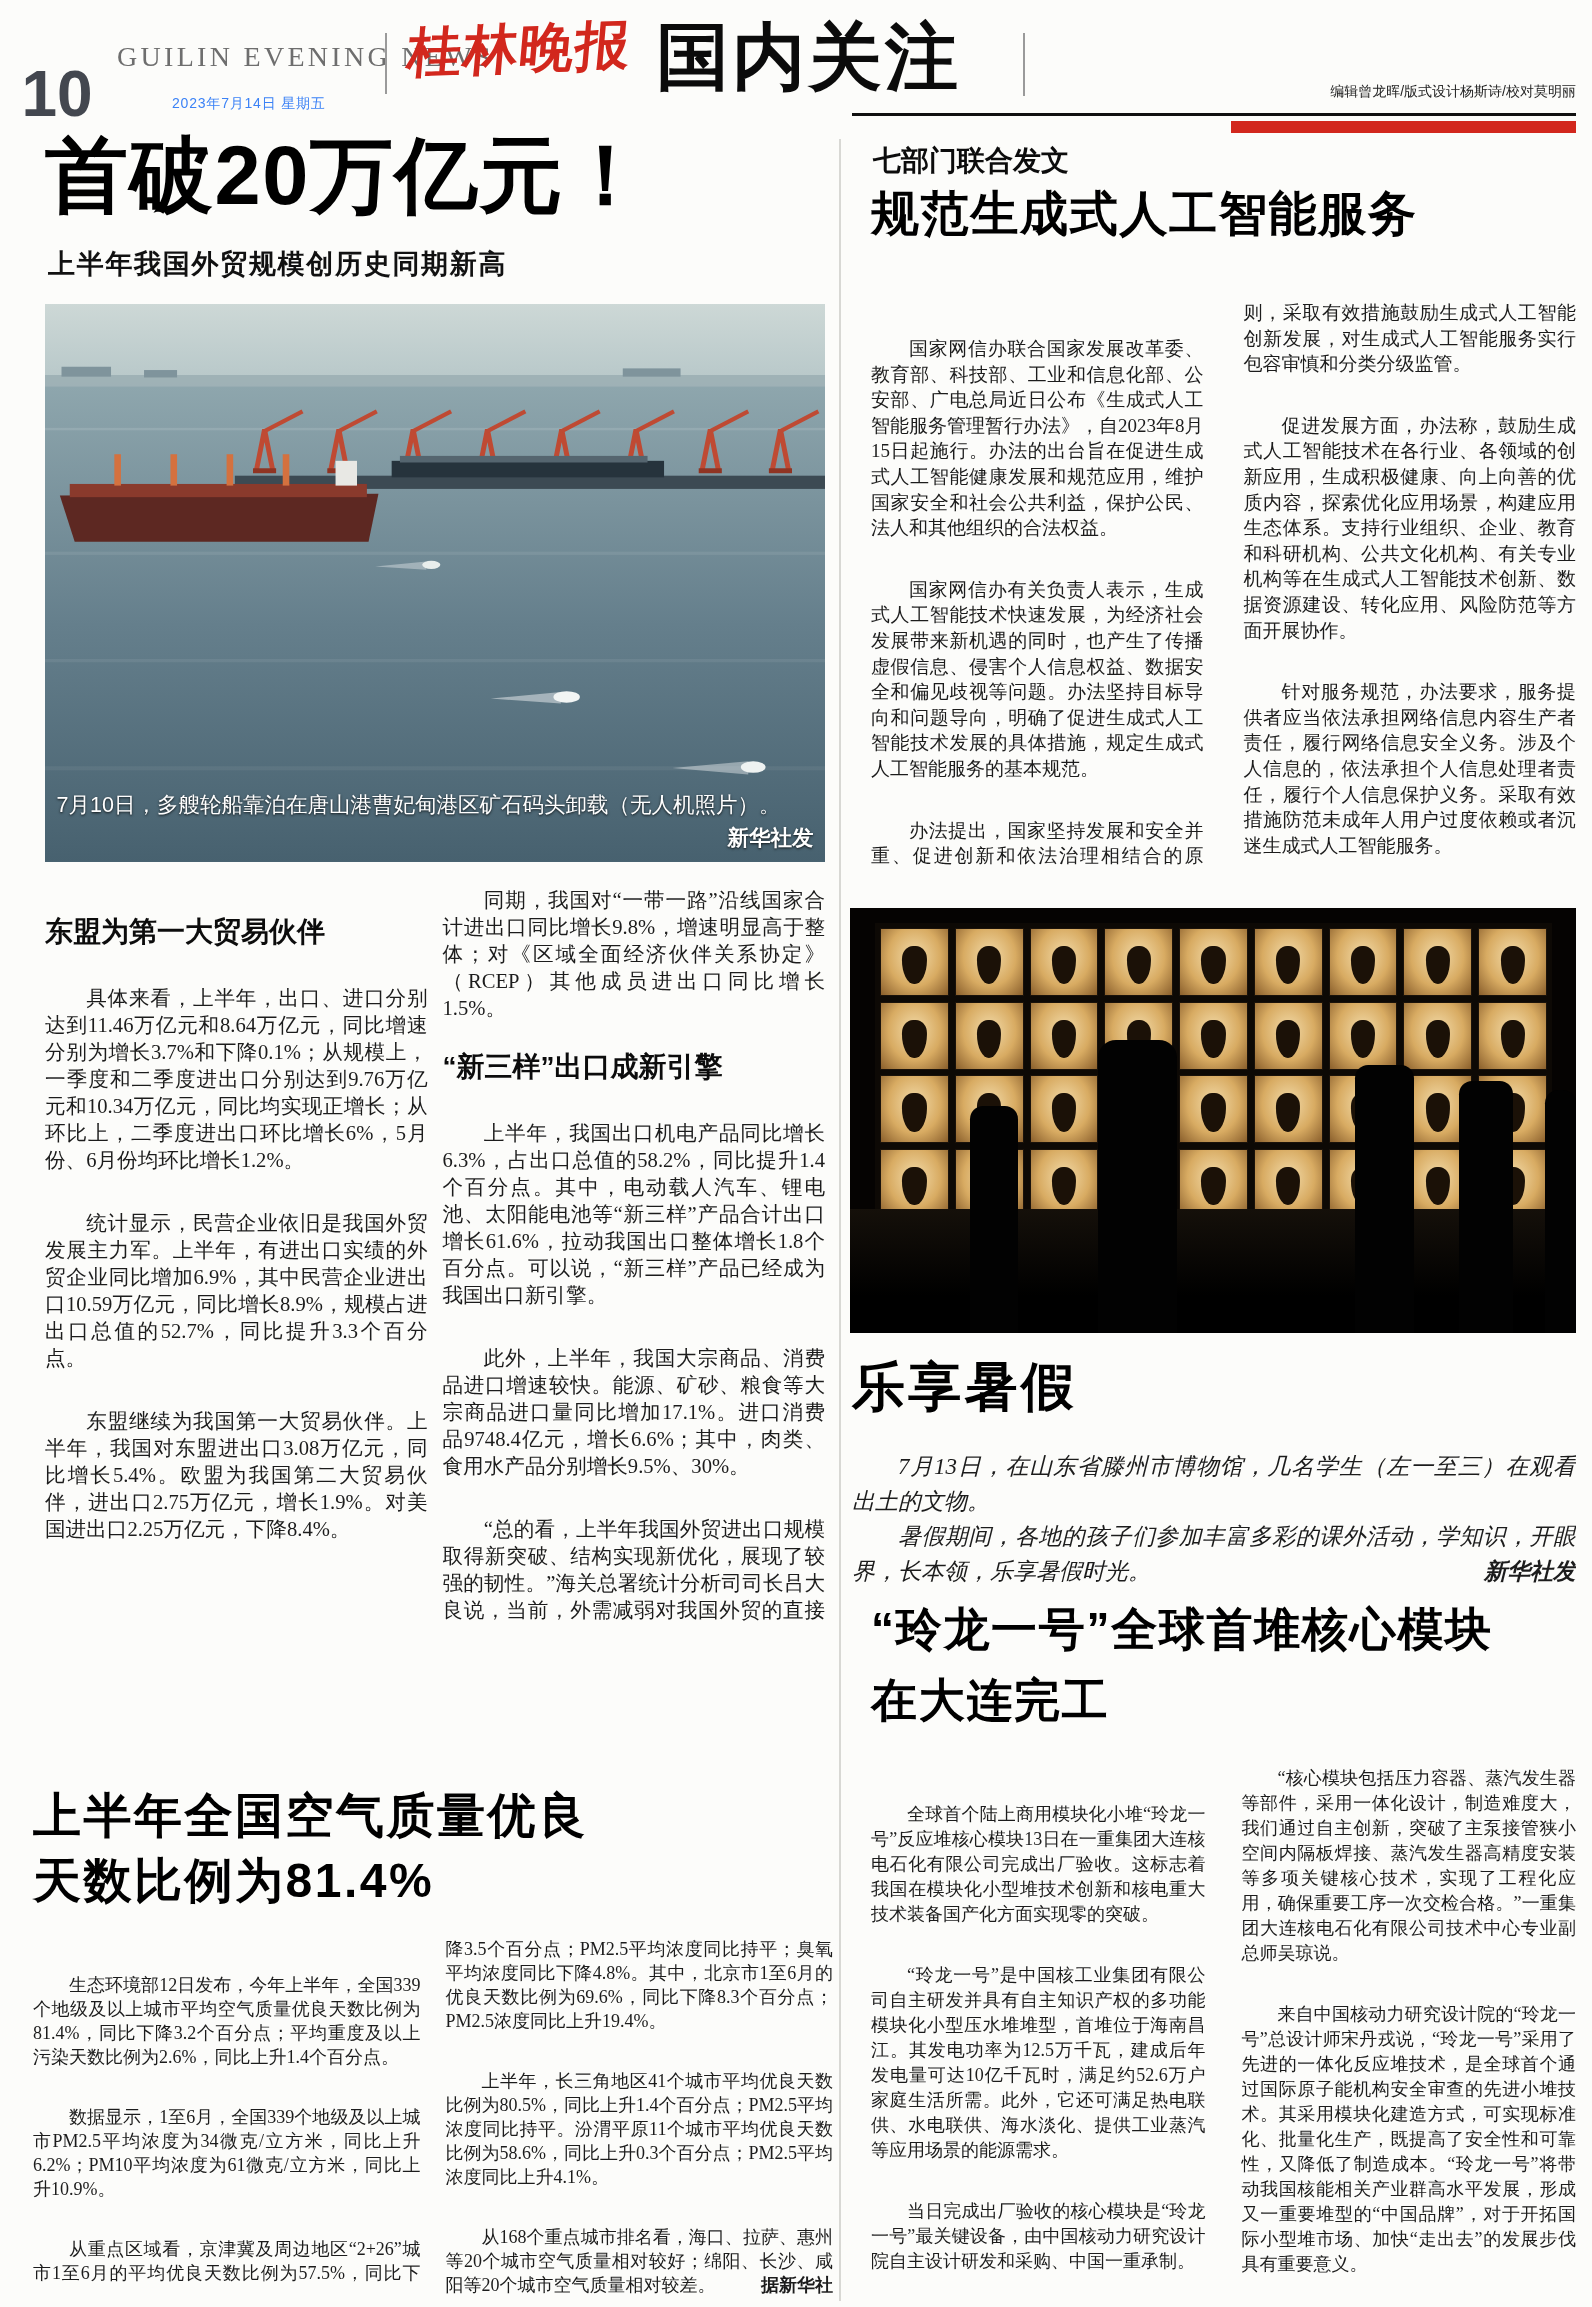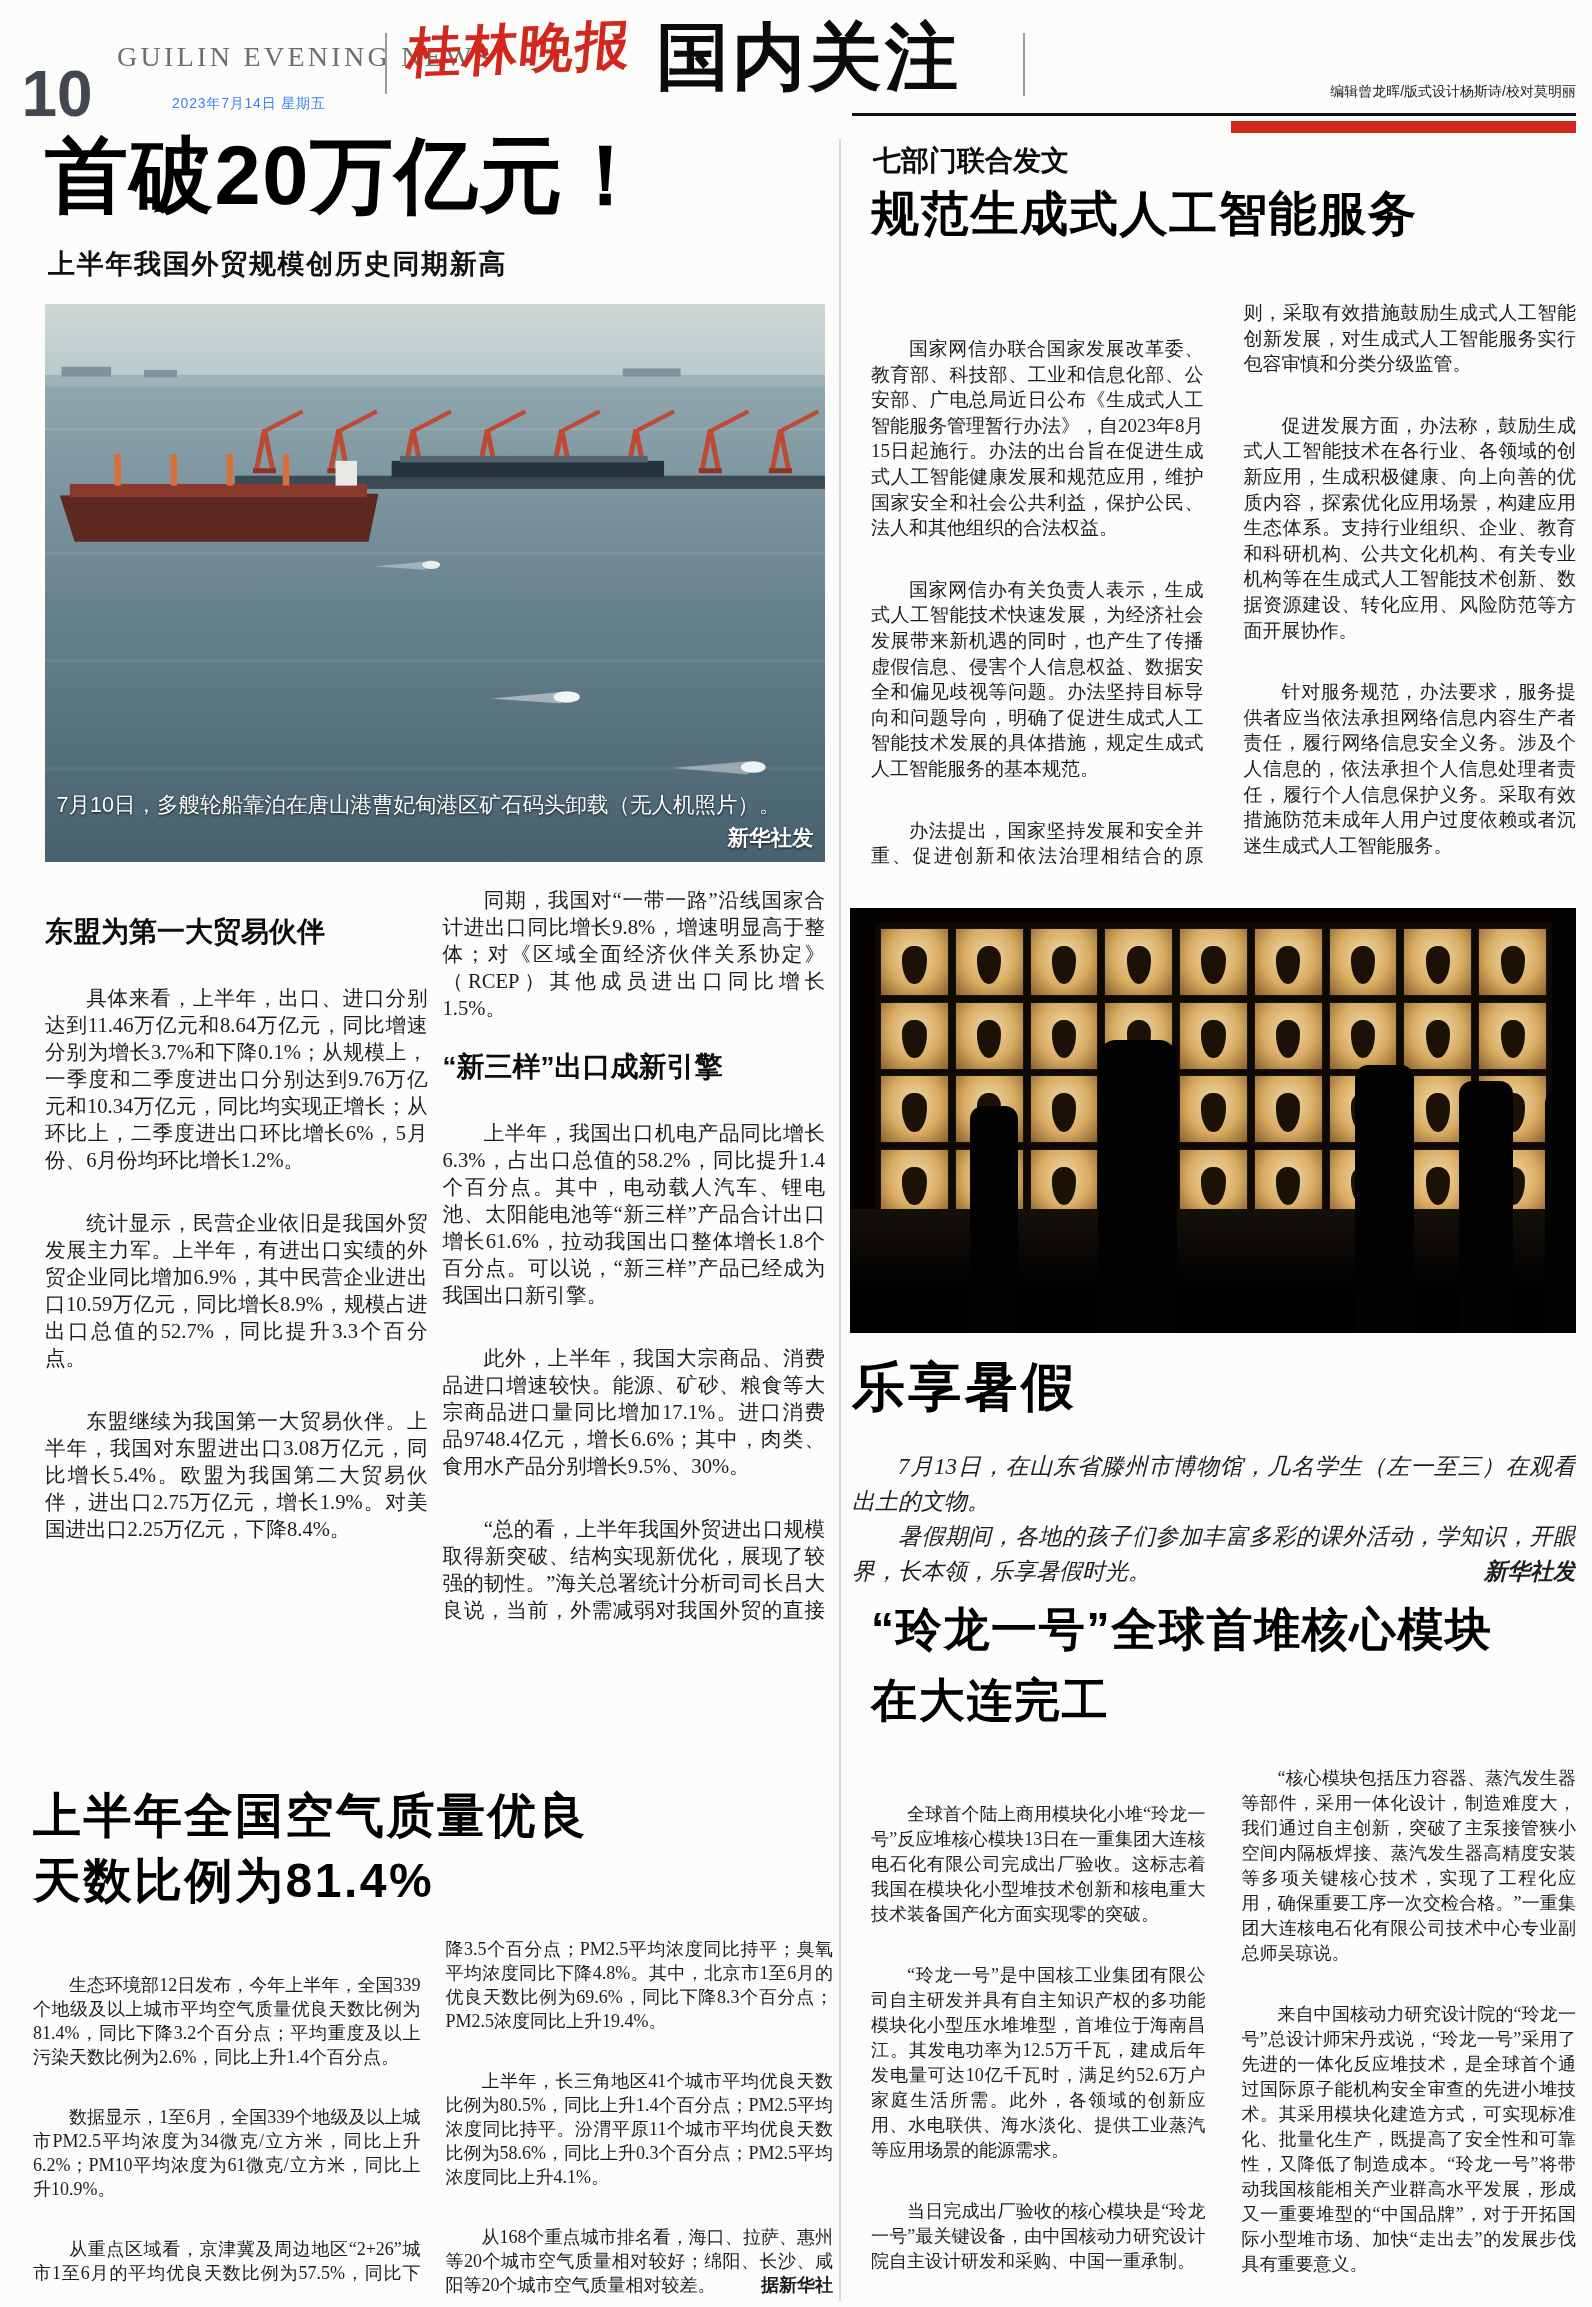--- a/index.html
+++ b/index.html
@@ -246,20 +246,20 @@
     <p>7月13日，在山东省滕州市博物馆，几名学生（左一至三）在观看出土的文物。</p>
     <p><span>暑假期间，各地的孩子们参加丰富多彩的课外活动，学知识，开眼界，长本领，乐享暑假时光。</span><span class="fcredit">新华社发</span></p>
   </div>
 </section>
 
 <section>
   <h2 class="abs ll-h1">“玲龙一号”全球首堆核心模块</h2>
   <h2 class="abs ll-h2">在大连完工</h2>
   <div class="abs body-flow ll-body">
     <p>全球首个陆上商用模块化小堆“玲龙一号”反应堆核心模块13日在一重集团大连核电石化有限公司完成出厂验收。这标志着我国在模块化小型堆技术创新和核电重大技术装备国产化方面实现零的突破。</p>
-    <p>“玲龙一号”是中国核工业集团有限公司自主研发并具有自主知识产权的多功能模块化小型压水堆堆型，首堆位于海南昌江。其发电功率为12.5万千瓦，建成后年发电量可达10亿千瓦时，满足约52.6万户家庭生活所需。此外，各领域的创新应用、水电联供、海水淡化、提供工业蒸汽等应用场景的能源需求。</p>
+    <p>“玲龙一号”是中国核工业集团有限公司自主研发并具有自主知识产权的多功能模块化小型压水堆堆型，首堆位于海南昌江。其发电功率为12.5万千瓦，建成后年发电量可达10亿千瓦时，满足约52.6万户家庭生活所需。此外，它还可满足热电联供、水电联供、海水淡化、提供工业蒸汽等应用场景的能源需求。</p>
     <p>当日完成出厂验收的核心模块是“玲龙一号”最关键设备，由中国核动力研究设计院自主设计研发和采购、中国一重承制。</p>
     <p>“核心模块包括压力容器、蒸汽发生器等部件，采用一体化设计，制造难度大，我们通过自主创新，突破了主泵接管狭小空间内隔板焊接、蒸汽发生器高精度安装等多项关键核心技术，实现了工程化应用，确保重要工序一次交检合格。”一重集团大连核电石化有限公司技术中心专业副总师吴琼说。</p>
     <p>来自中国核动力研究设计院的“玲龙一号”总设计师宋丹戎说，“玲龙一号”采用了先进的一体化反应堆技术，是全球首个通过国际原子能机构安全审查的先进小堆技术。其采用模块化建造方式，可实现标准化、批量化生产，既提高了安全性和可靠性，又降低了制造成本。“玲龙一号”将带动我国核能相关产业群高水平发展，形成又一重要堆型的“中国品牌”，对于开拓国际小型堆市场、加快“走出去”的发展步伐具有重要意义。</p>
     <p class="credit-line">据新华社</p>
   </div>
 </section>
 
 
 </body></html>

